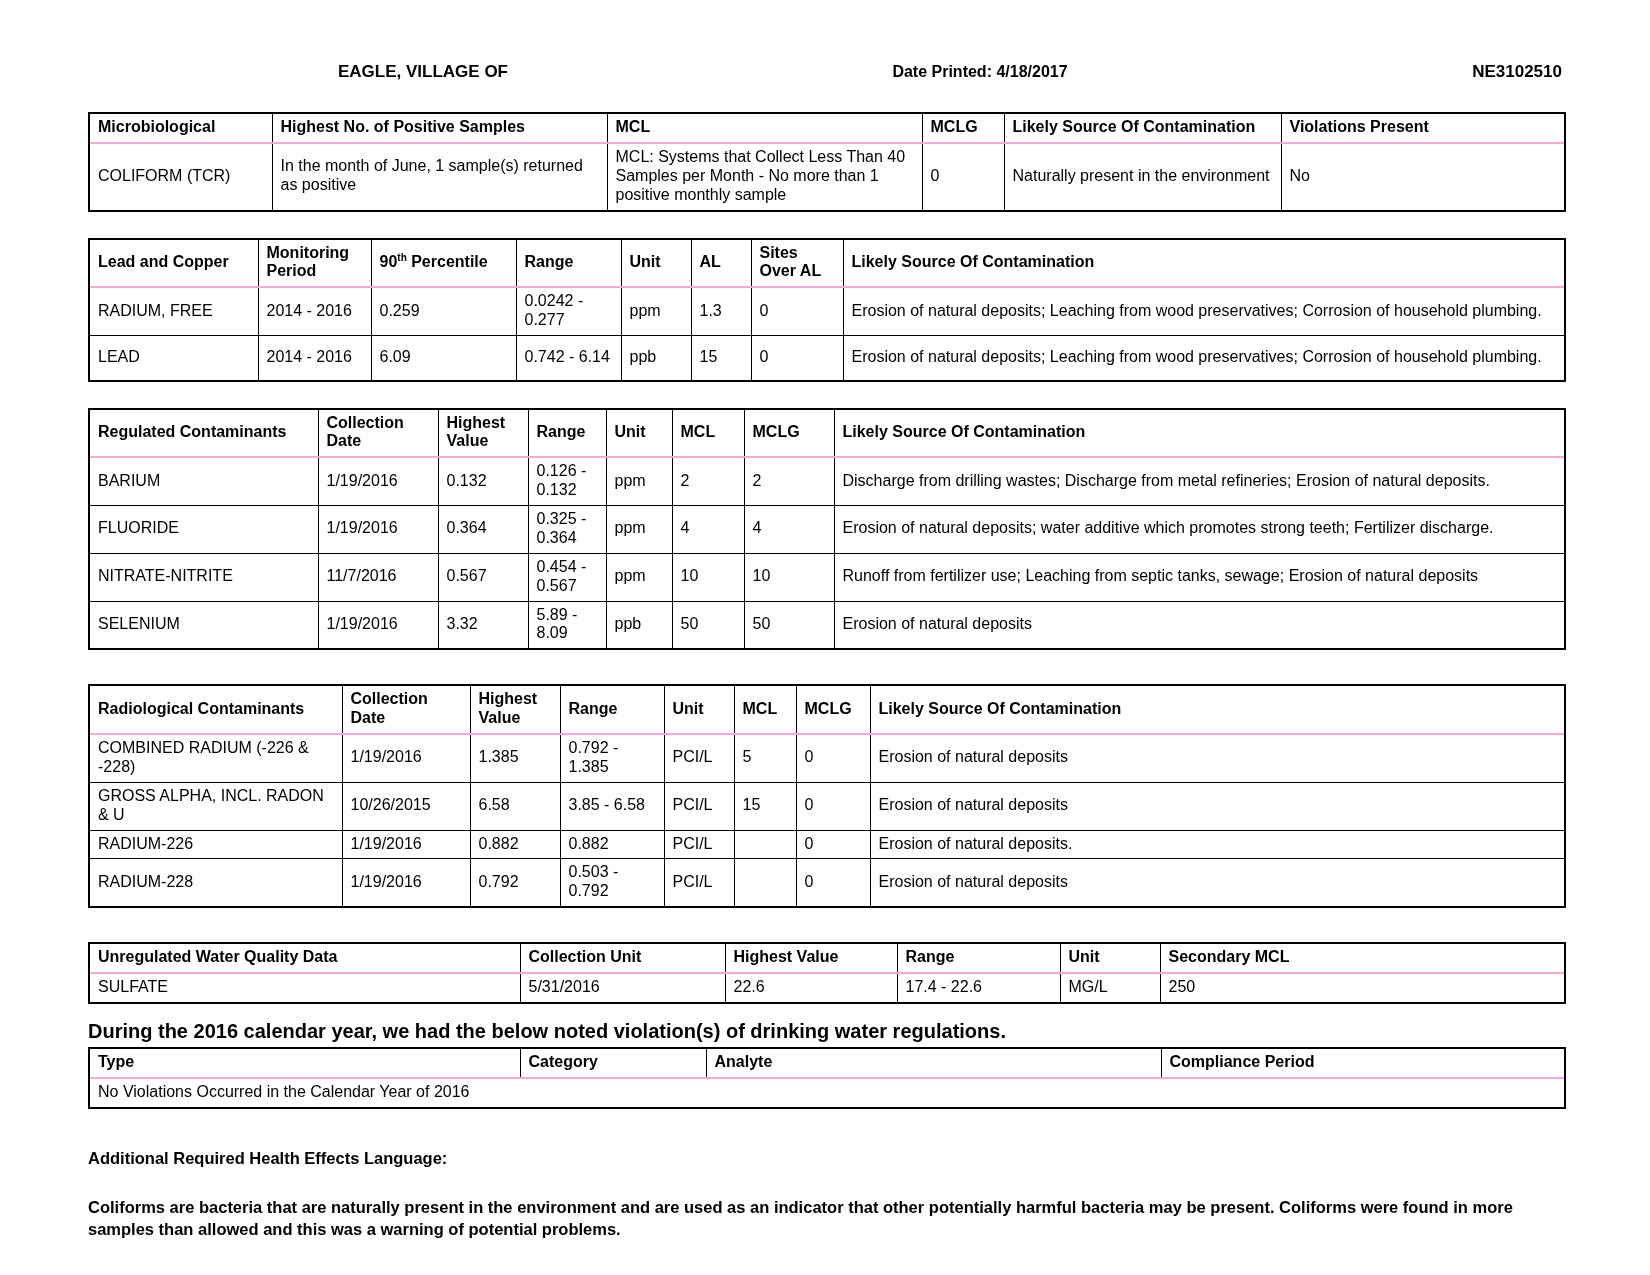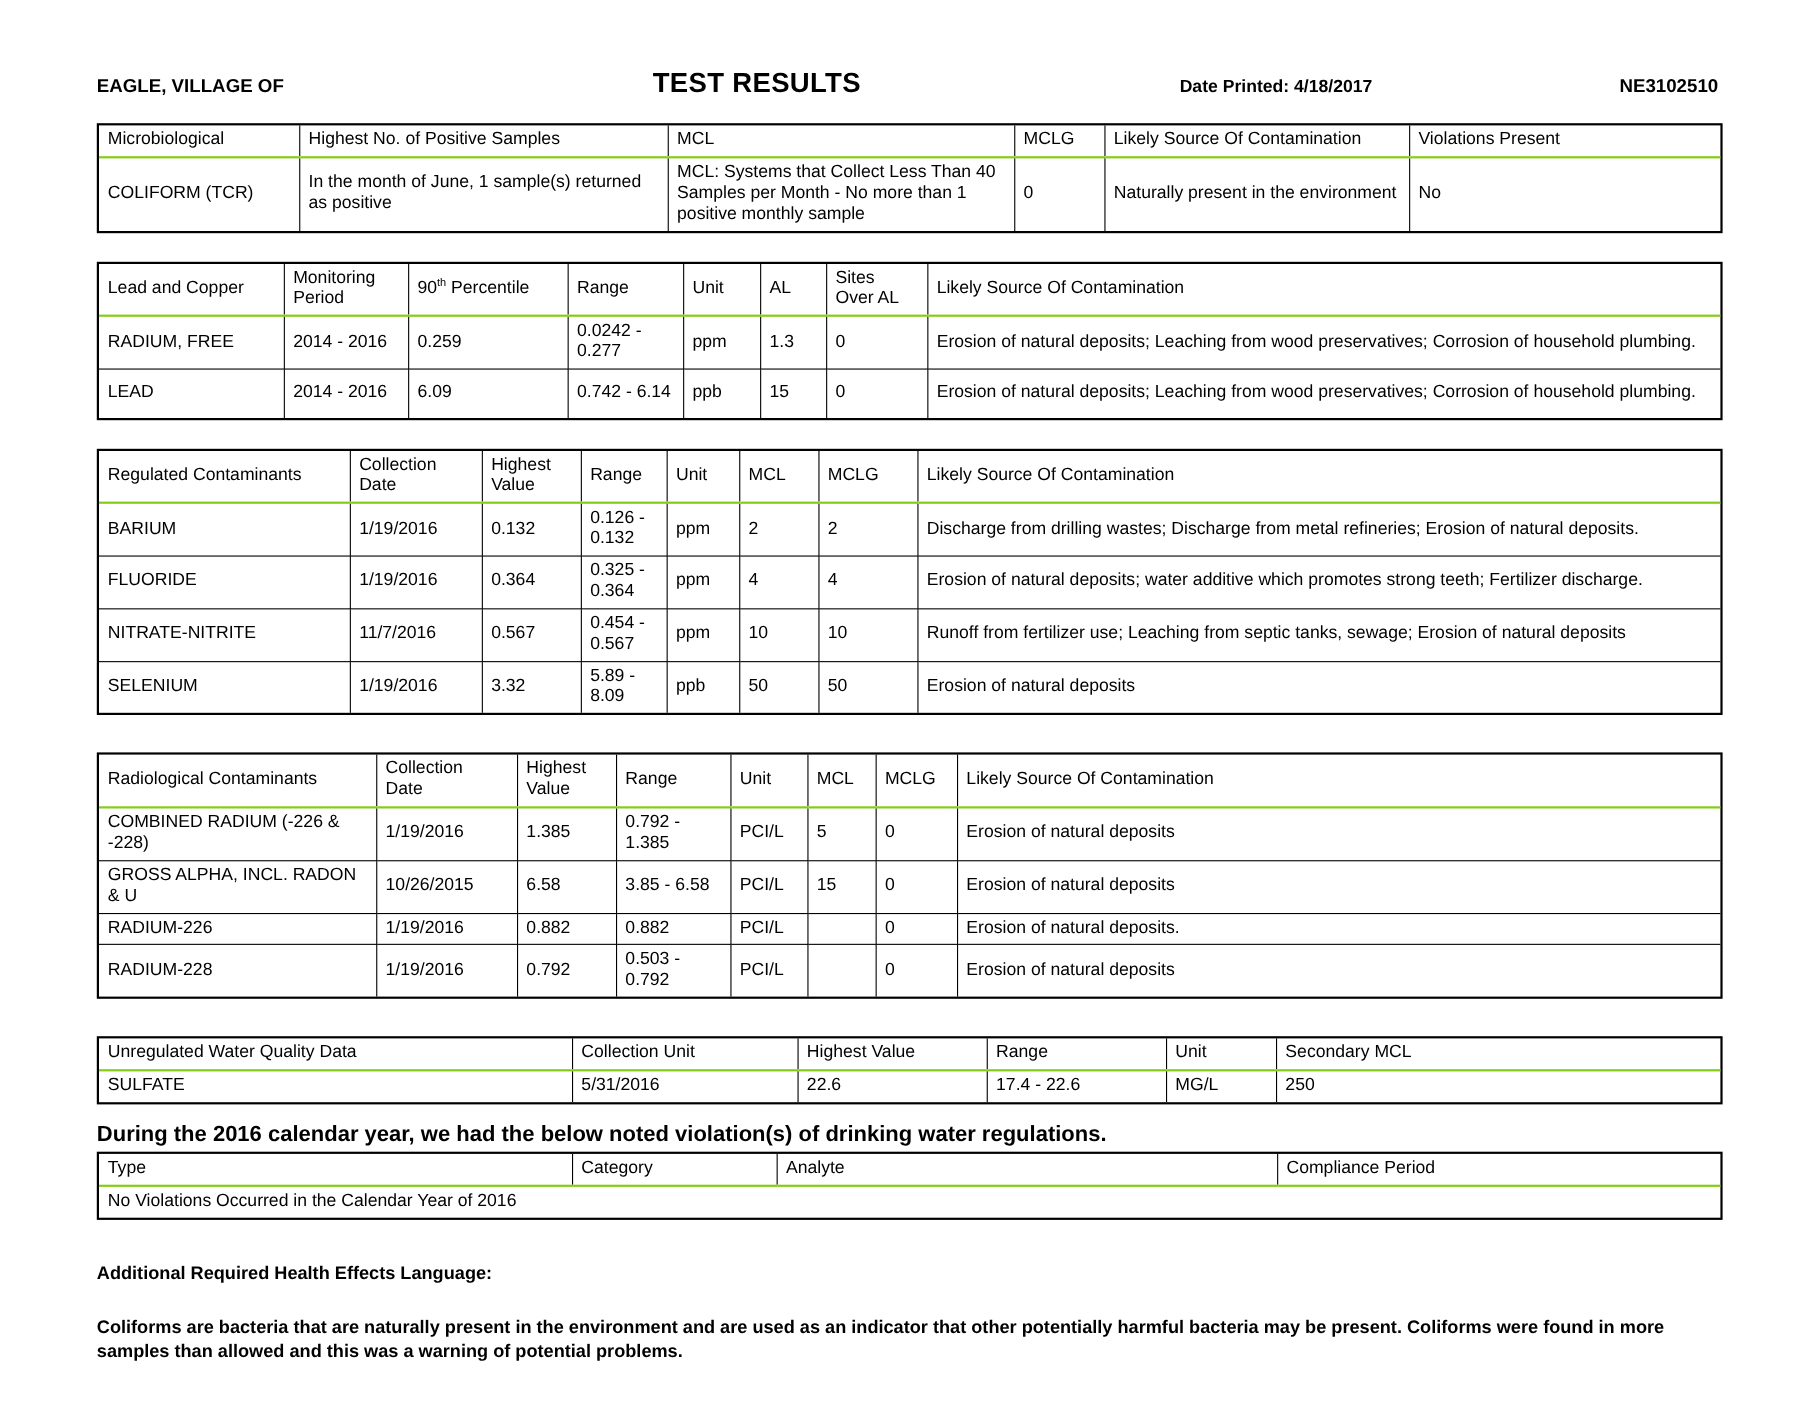--- a/index.html
+++ b/index.html
@@ -27,20 +27,21 @@
     display: flex;
     align-items: baseline;
     font-weight: bold;
     margin-bottom: 18px;
     height: 32px;
   }
   .doc-header .org {
     font-size: 17px;
     flex: 0 0 auto;
     width: 420px;
+    text-align: right;
   }
   .doc-header .title {
     font-size: 25px;
     flex: 0 0 auto;
     width: 360px;
     text-align: center;
     letter-spacing: 0.3px;
   }
   .doc-header .printed {
     font-size: 16px;
@@ -65,22 +66,22 @@
   table.grid td, table.grid th {
     border: 1px solid #000000;
     padding: 4px 8px 5px 8px;
     vertical-align: middle;
     text-align: left;
     font-weight: normal;
     line-height: 1.18;
     overflow: hidden;
   }
   table.grid thead th {
-    font-weight: normal;
-    border-bottom: 2px solid #84cc16;
+    font-weight: bold;
+    border-bottom: 2px solid #f9a8d4;
     vertical-align: middle;
   }
   table.grid tbody tr + tr td {
     border-top: 1px solid #777777;
   }
   .tbl-wrap {
     border: 2px solid #000;
     width: 1474px;
     box-sizing: content-box;
   }
@@ -122,21 +123,20 @@
   .spacer-40 { height: 40px; }
   .spacer-28 { height: 28px; }
 </style>
 </head>
 <body>
 
 <div class="page">
 
   <div class="doc-header">
     <div class="org">EAGLE, VILLAGE OF</div>
-    <div class="title">TEST RESULTS</div>
     <div class="printed">Date Printed: 4/18/2017</div>
     <div class="pwsid">NE3102510</div>
   </div>
 
   <div class="tbl-wrap">
     <table class="grid">
       <colgroup>
         <col style="width:182px">
           <col style="width:335px">
           <col style="width:315px">

